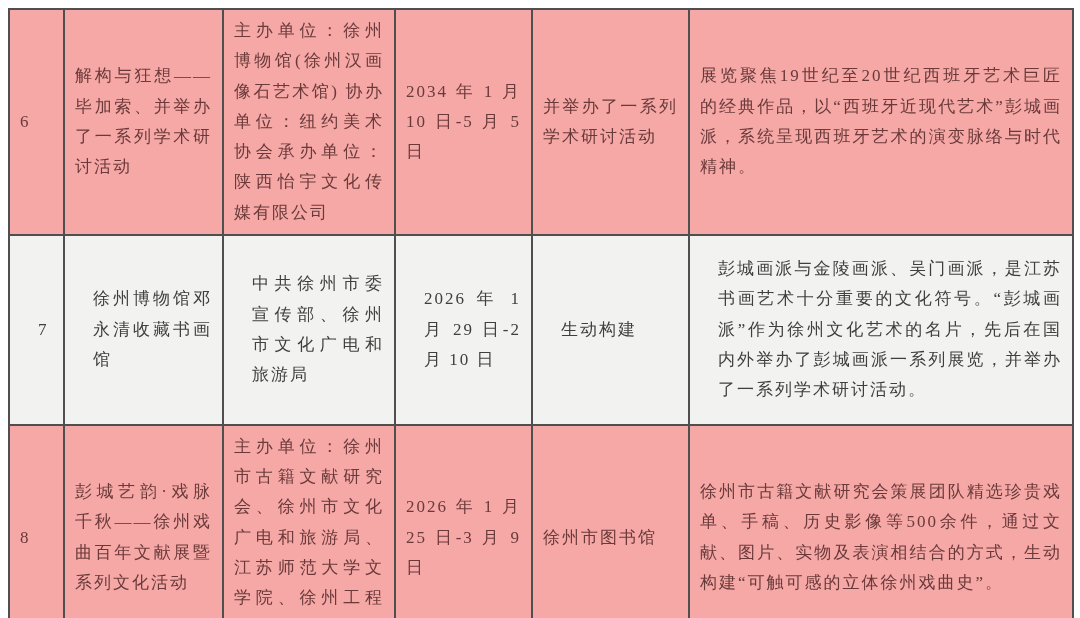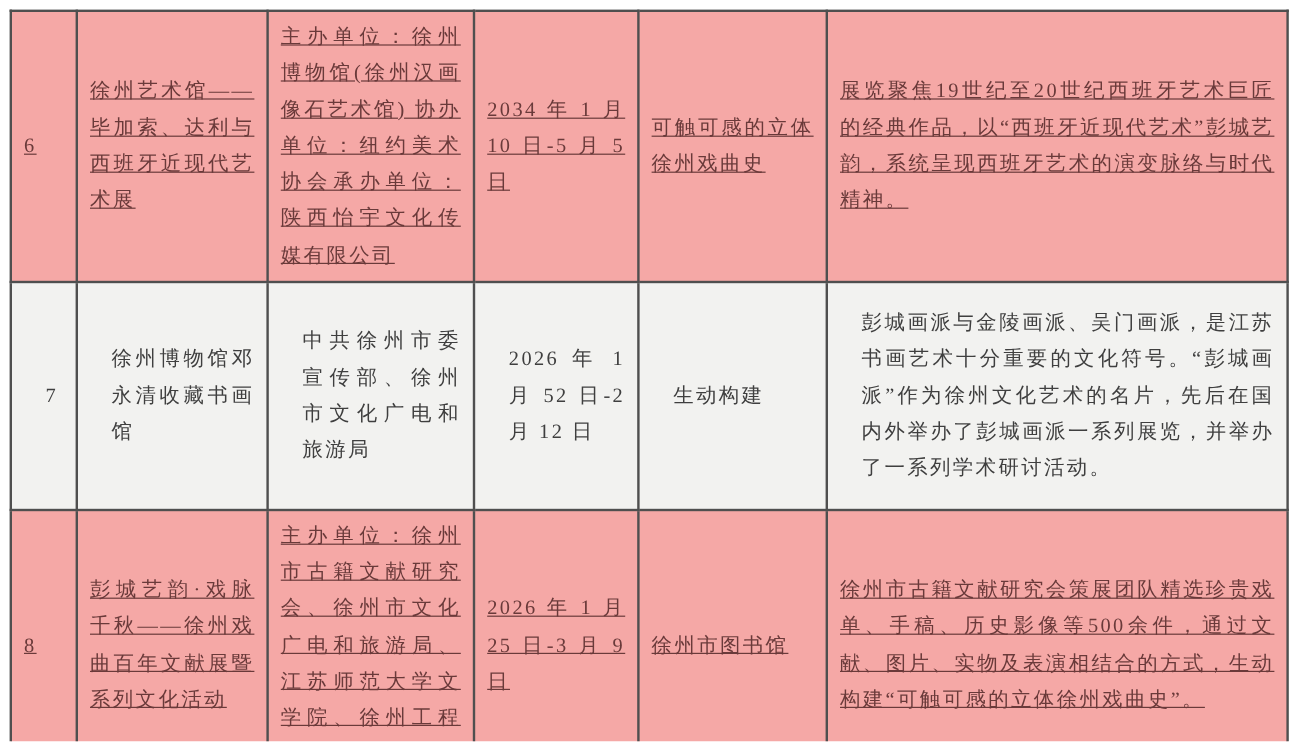--- a/index.html
+++ b/index.html
@@ -30,21 +30,20 @@
     line-height: 1.78;
     letter-spacing: 2px;
     text-align: justify;
     text-justify: inter-character;
     color: var(--text_on_normal, #3f3f3f);
     word-break: break-all;
   }
   tr.highlight td {
     background: var(--highlight_bg, #f5a8a6);
     color: var(--text_on_highlight, #6a3a3a);
-    text-decoration: underline;
   }
   tr.normal td {
     background: var(--normal_bg, #f2f2f0);
     padding-left: 28px;
   }
   td.col-no {
     text-align: center;
     letter-spacing: 0;
   }
   td.col-date {
@@ -71,31 +70,31 @@
       <col style="width:55px">
       <col style="width:159px">
       <col style="width:172px">
       <col style="width:137px">
       <col style="width:157px">
       <col style="width:384px">
     </colgroup>
     <tbody>
       <tr class="r0 highlight">
         <td class="col-no">6</td>
-        <td class="col-name">徐州艺术馆——毕加索、达利与西班牙近现代艺术展</td>
+        <td class="col-name">解构与狂想——毕加索、并举办了一系列学术研讨活动</td>
         <td class="col-org">主办单位：徐州博物馆(徐州汉画像石艺术馆) 协办单位：纽约美术协会承办单位：陕西怡宇文化传媒有限公司</td>
         <td class="col-date">2034 年 1 月 10 日-5 月 5 日</td>
-        <td class="col-venue">可触可感的立体徐州戏曲史</td>
-        <td class="col-desc">展览聚焦19世纪至20世纪西班牙艺术巨匠的经典作品，以“西班牙近现代艺术”彭城艺韵，系统呈现西班牙艺术的演变脉络与时代精神。</td>
+        <td class="col-venue">并举办了一系列学术研讨活动</td>
+        <td class="col-desc">展览聚焦19世纪至20世纪西班牙艺术巨匠的经典作品，以“西班牙近现代艺术”彭城画派，系统呈现西班牙艺术的演变脉络与时代精神。</td>
       </tr>
       <tr class="r1 normal">
         <td class="col-no">7</td>
         <td class="col-name">徐州博物馆邓永清收藏书画馆</td>
         <td class="col-org">中共徐州市委宣传部、徐州市文化广电和旅游局</td>
-        <td class="col-date">2026 年 1 月 52 日-2 月 12 日</td>
+        <td class="col-date">2026 年 1 月 29 日-2 月 10 日</td>
         <td class="col-venue">生动构建</td>
         <td class="col-desc">彭城画派与金陵画派、吴门画派，是江苏书画艺术十分重要的文化符号。“彭城画派”作为徐州文化艺术的名片，先后在国内外举办了彭城画派一系列展览，并举办了一系列学术研讨活动。</td>
       </tr>
       <tr class="r2 highlight">
         <td class="col-no">8</td>
         <td class="col-name">彭城艺韵·戏脉千秋——徐州戏曲百年文献展暨系列文化活动</td>
         <td class="col-org">主办单位：徐州市古籍文献研究会、徐州市文化广电和旅游局、江苏师范大学文学院、徐州工程学院人文学院</td>
         <td class="col-date">2026 年 1 月 25 日-3 月 9 日</td>
         <td class="col-venue">徐州市图书馆</td>
         <td class="col-desc">徐州市古籍文献研究会策展团队精选珍贵戏单、手稿、历史影像等500余件，通过文献、图片、实物及表演相结合的方式，生动构建“可触可感的立体徐州戏曲史”。</td>

